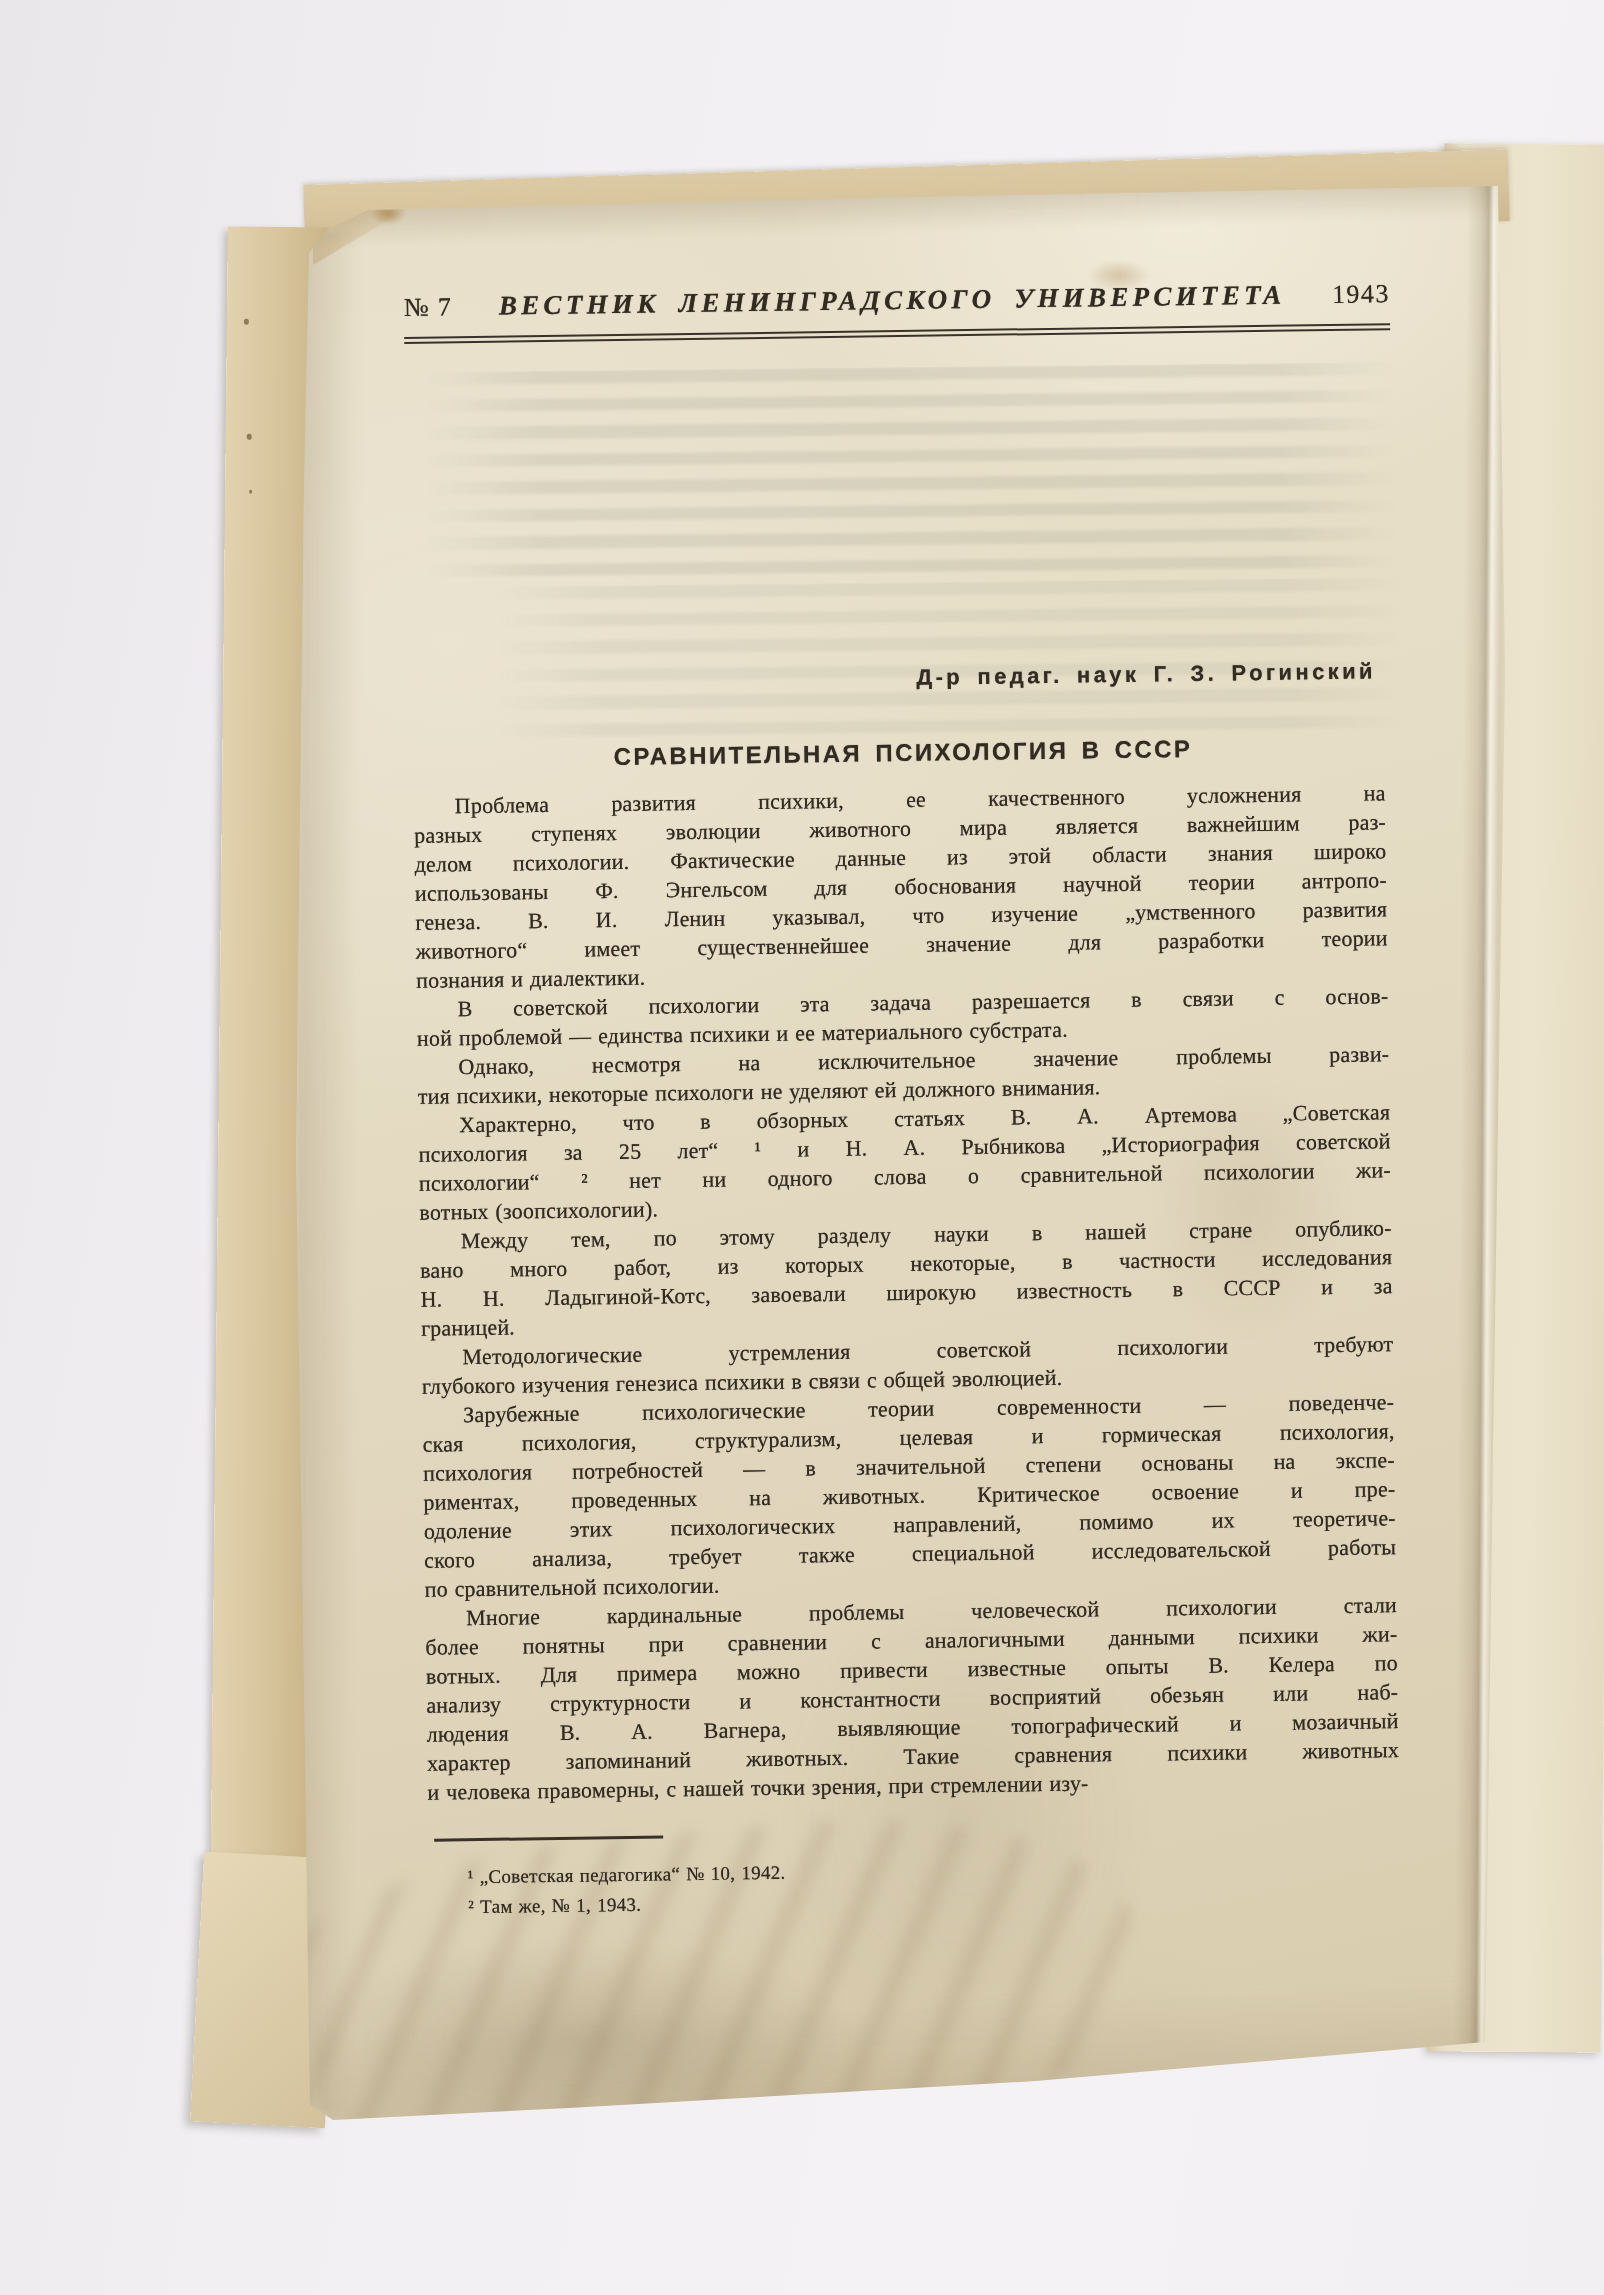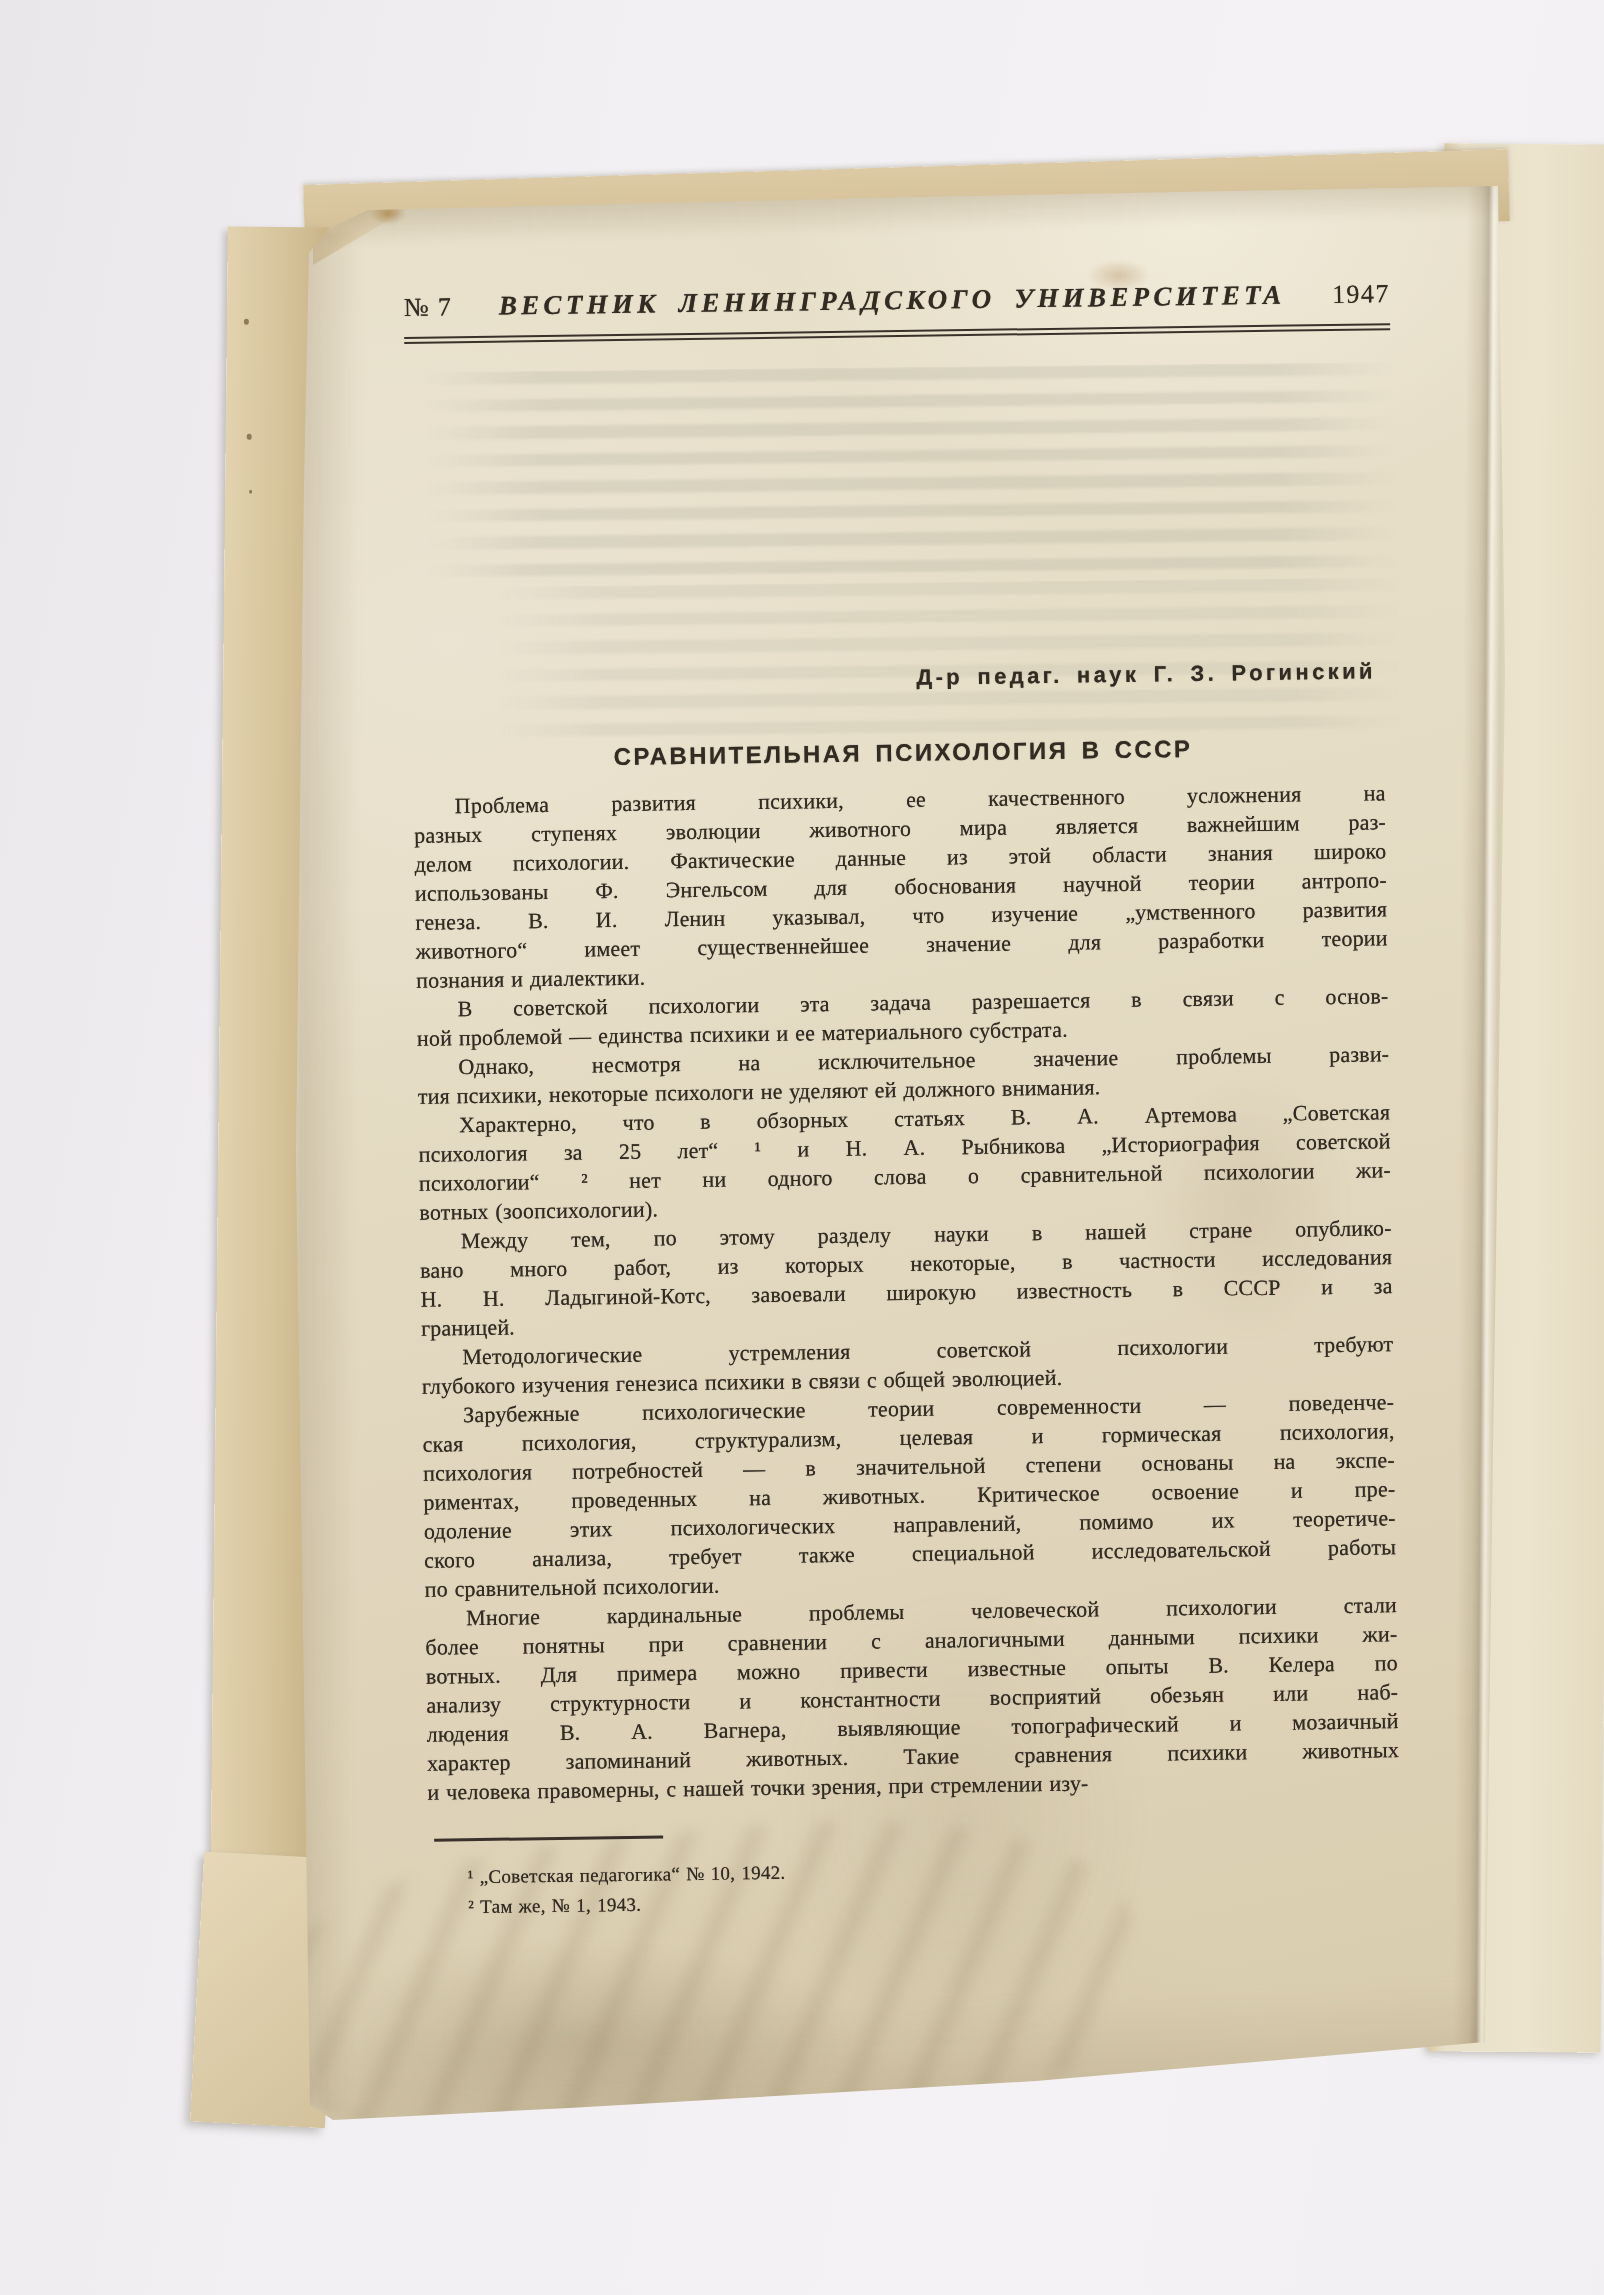--- a/index.html
+++ b/index.html
@@ -118,21 +118,21 @@
   <div class="abs stain-dot1"></div>
   <div class="abs stain-dot2"></div>
   <div class="abs stain-mid"></div>
   <div class="abs crease-right"></div>
 </div>
 
 <div class="abs content">
   <div class="abs header-row">
     <span class="issue-no">№ 7</span>
     <span class="journal-title">ВЕСТНИК ЛЕНИНГРАДСКОГО УНИВЕРСИТЕТА</span>
-    <span class="year">1947</span>
+    <span class="year">1943</span>
   </div>
   <div class="abs double-rule"></div>
 
   <div class="abs author-line">Д-р педаг. наук Г. З. Рогинский</div>
   <div class="abs article-title">СРАВНИТЕЛЬНАЯ ПСИХОЛОГИЯ В СССР</div>
 
   <div class="abs body-block">
       <div class="line first">Проблема развития психики, ее качественного усложнения на</div>
       <div class="line">разных ступенях эволюции животного мира является важнейшим раз-</div>
       <div class="line">делом психологии. Фактические данные из этой области знания широко</div>

